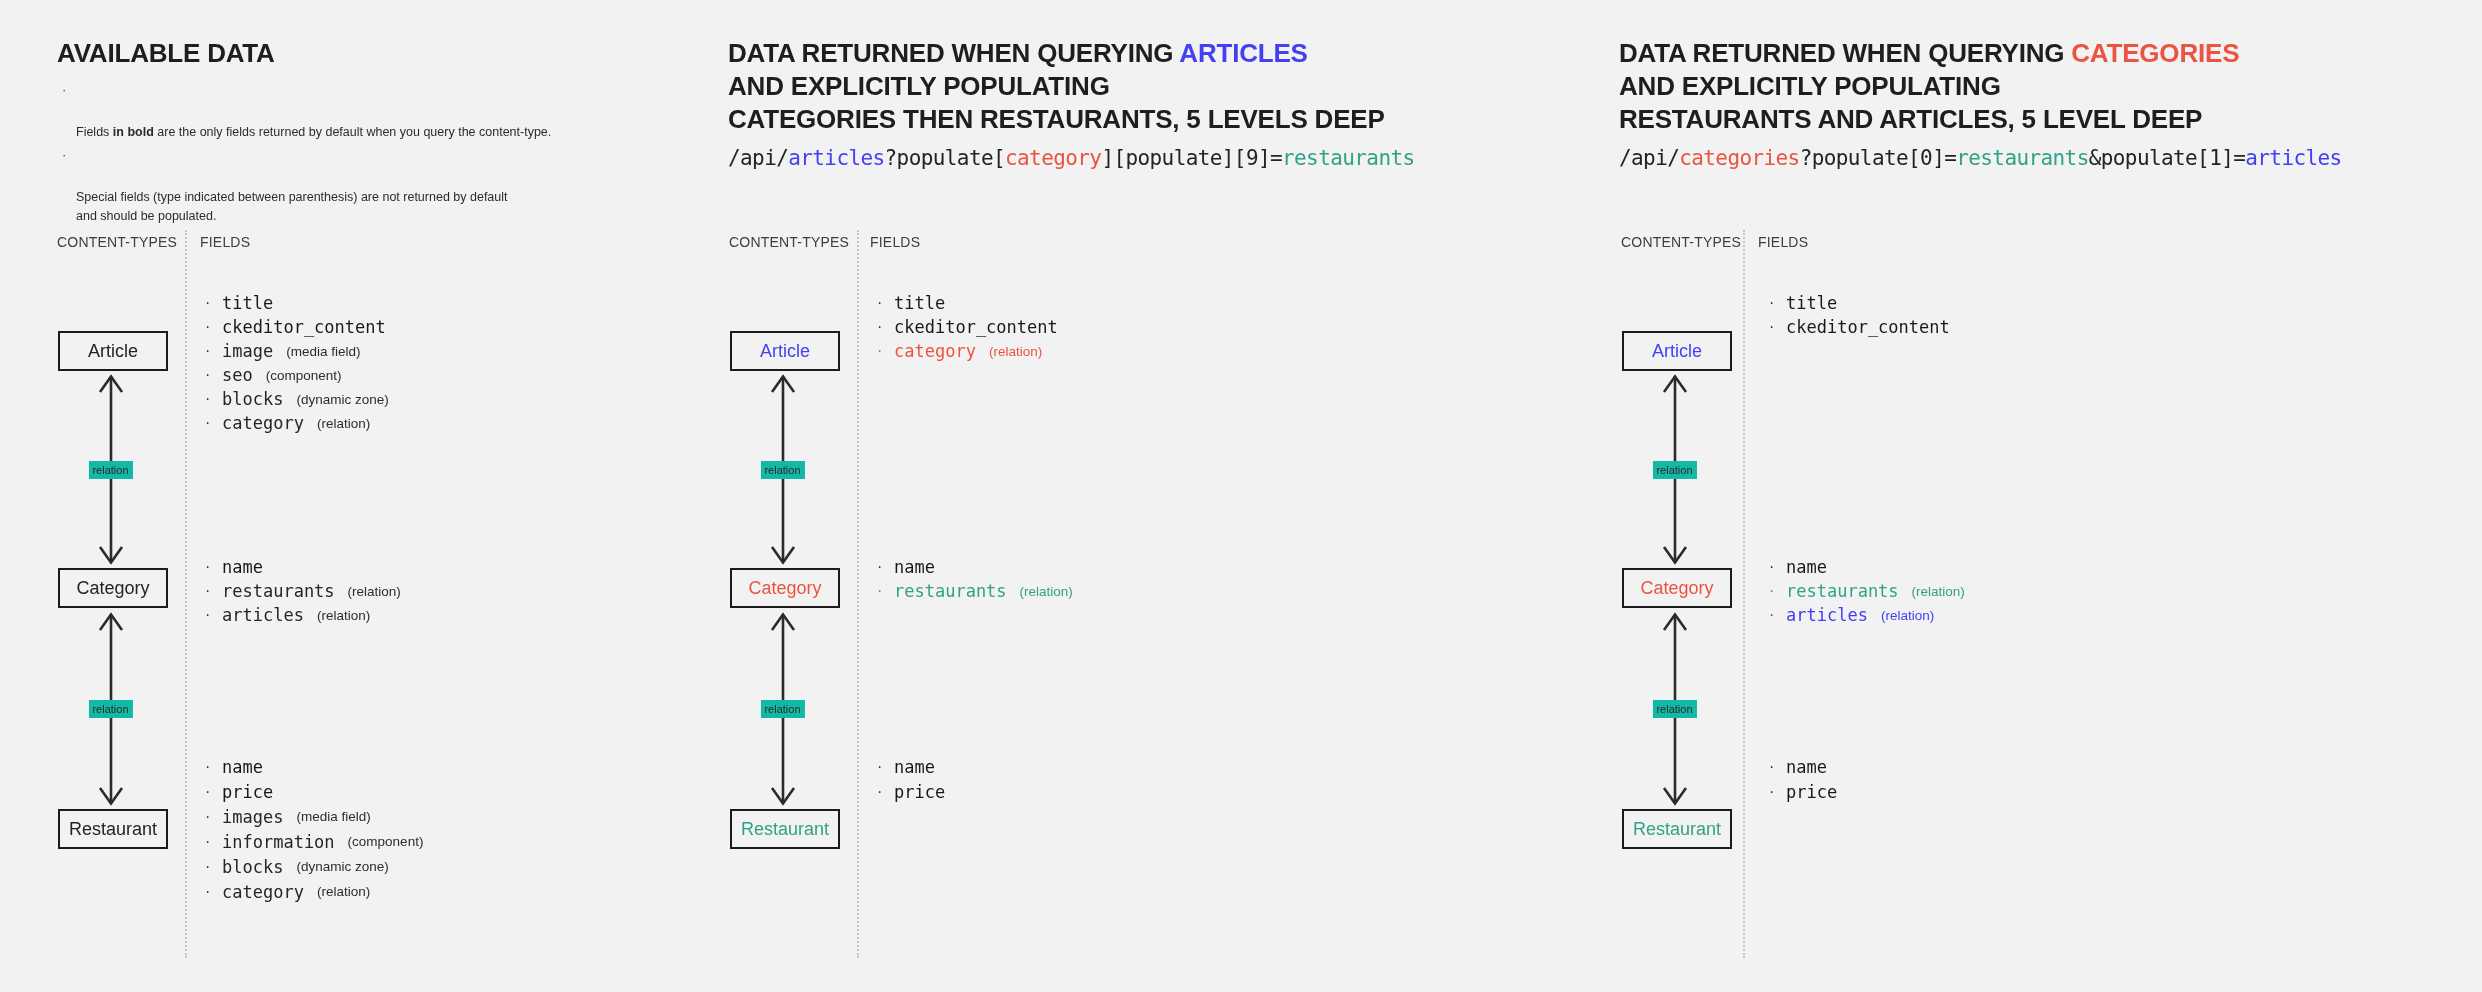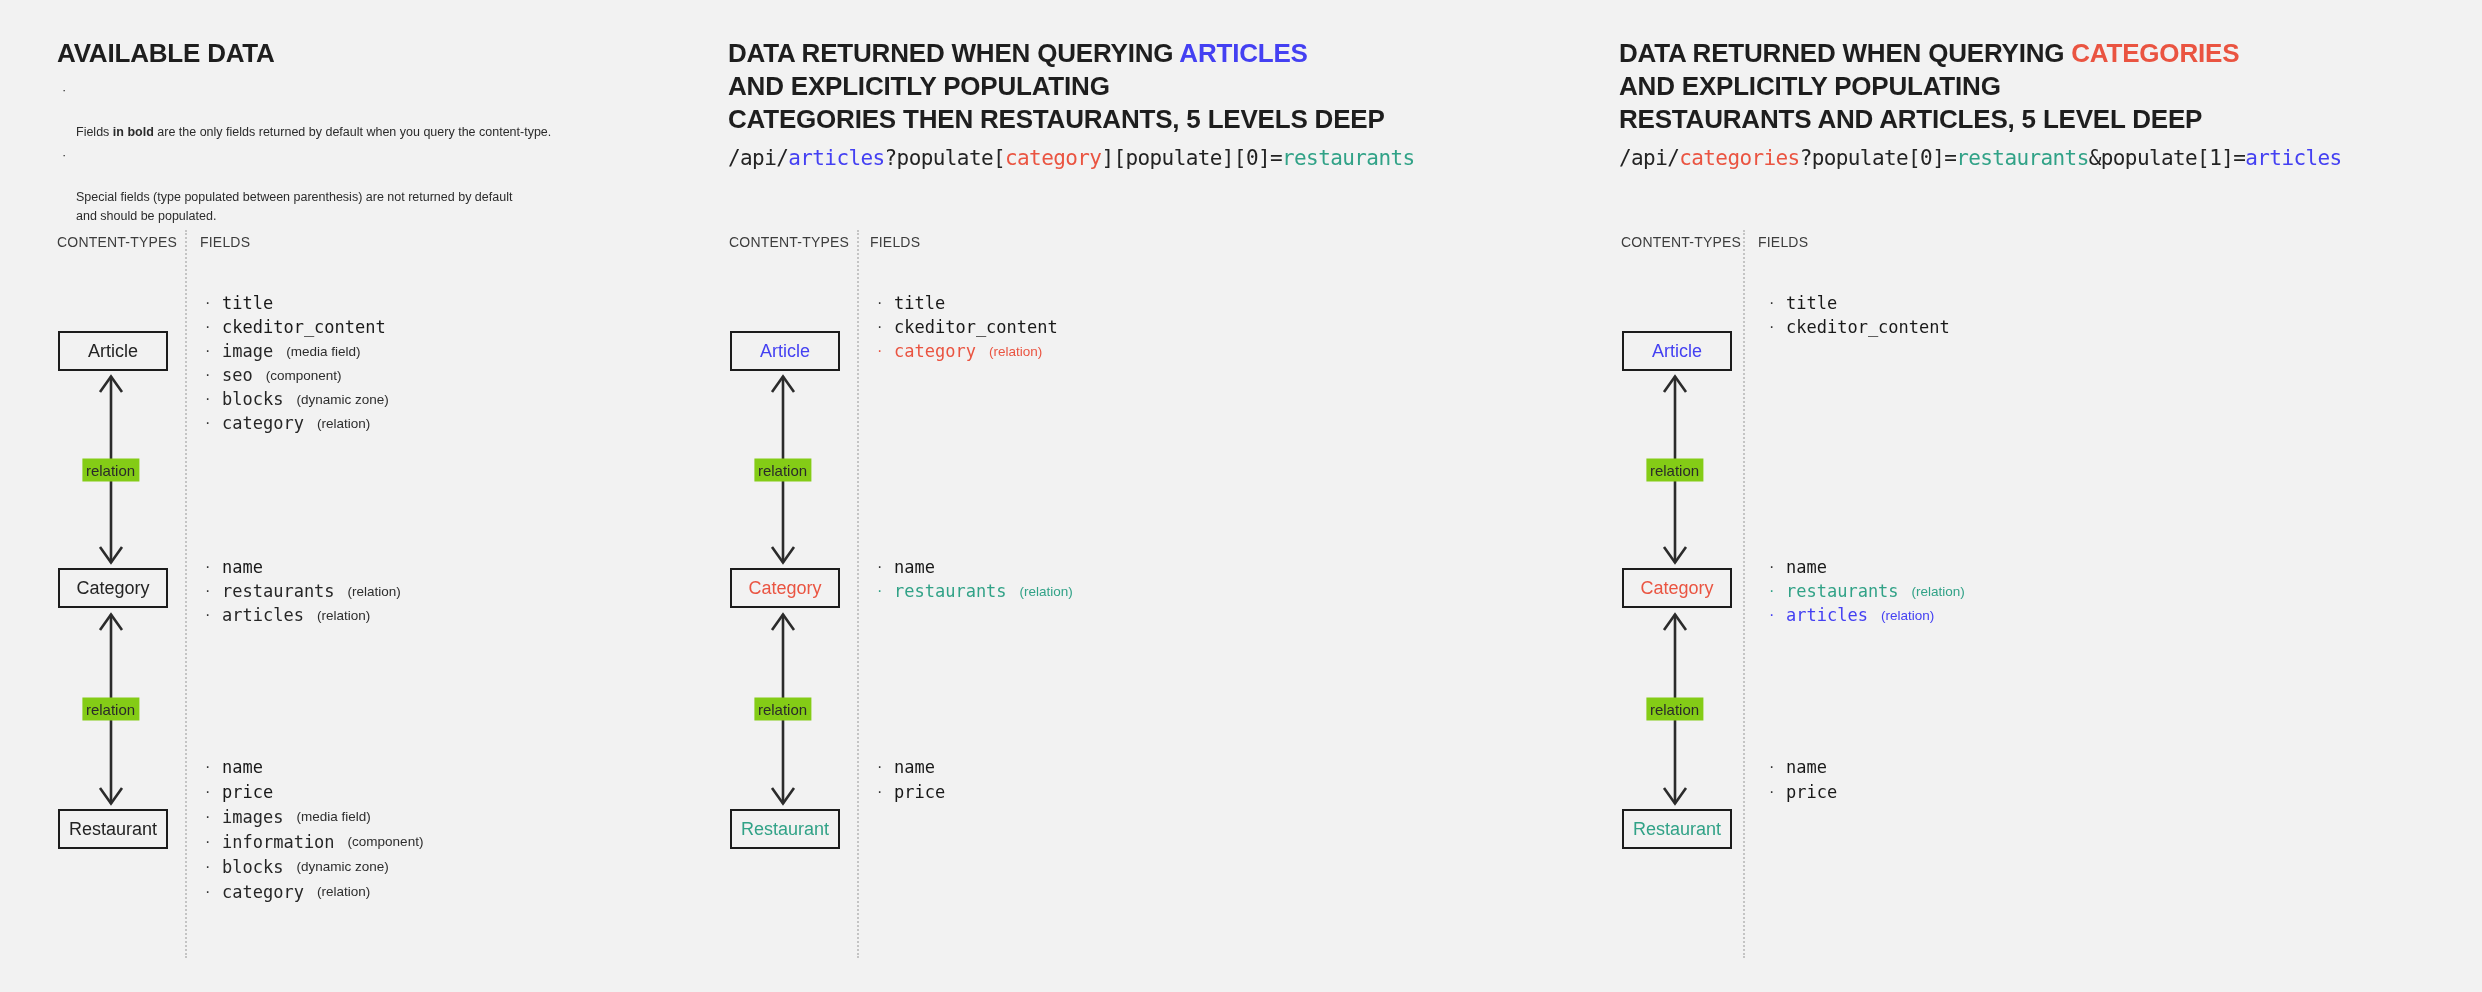--- a/index.html
+++ b/index.html
@@ -29,21 +29,21 @@
   .box-label{font-size:18px;color:#242424;white-space:nowrap;}
   .tint-blue .box-label{color:#4440f2;}
   .tint-red .box-label{color:#ea5441;}
   .tint-teal .box-label{color:#31a287;}
 
   .arrow{position:absolute;left:var(--ax);width:30px;}
   .a1{top:373px;height:193px;} .a2{top:611px;height:196px;}
   .arrow svg{display:block;}
   .arrow line,.arrow polyline{stroke:#2b2b2b;stroke-width:2.6;fill:none;}
   .rlabel{position:absolute;left:50%;top:50%;transform:translate(-50%,-50%);
-          background:#84cc16;padding:3px 4px;font-size:15px;color:#2a2a2a;white-space:nowrap;}
+          background:#14b8a6;padding:3px 4px;font-size:11px;color:#2a2a2a;white-space:nowrap;}
 
   .fieldlist{position:absolute;}
   .fl-article{left:var(--fx);top:291px;} .fl-category{left:var(--fx);top:555px;} .fl-restaurant{left:var(--fx);top:754px;}
   .frow{display:flex;align-items:center;height:24px;white-space:nowrap;}
   .fl-restaurant .frow{height:25px;}
   .dot{width:17px;font-size:16px;color:#333333;flex:none;}
   .fname{font-family:"DejaVu Sans Mono","Liberation Mono",monospace;font-size:17px;color:#262626;}
   .frow.b .fname{font-weight:400;color:#191919;}
   .ftype{font-size:13.5px;color:#2d2d2d;margin-left:13px;}
   .frow.cr-red  .fname,.frow.cr-red  .ftype,.frow.cr-red  .dot{color:#ea5441;}
@@ -70,21 +70,21 @@
         <span class="ndot">·</span>
         <div class="ntext">
           <span>Fields</span>
           <b>in bold</b>
           <span>are the only fields returned by default when you query the content-type.</span>
         </div>
       </div>
       <div class="note">
         <span class="ndot">·</span>
         <div class="ntext">
-          <span>Special fields (type populated between parenthesis) are not returned by default</span><br>
+          <span>Special fields (type indicated between parenthesis) are not returned by default</span><br>
           <span>and should be populated.</span>
         </div>
       </div>
     </div>
 
     <div class="colhead ch-ct">CONTENT-TYPES</div>
     <div class="colhead ch-f">FIELDS</div>
     <div class="divider"></div>
 
     <div class="box box-article">
@@ -196,21 +196,21 @@
     </div>
   </div>
 
   <div class="panel p1">
     <div class="title">
       <div><span>DATA RETURNED WHEN QUERYING </span><span class="hl-blue">ARTICLES</span></div>
       <div>AND EXPLICITLY POPULATING</div>
       <div>CATEGORIES THEN RESTAURANTS, 5 LEVELS DEEP</div>
     </div>
     <div class="code">
-      <span class="c-dark">/api/</span><span class="c-blue">articles</span><span class="c-dark">?populate[</span><span class="c-red">category</span><span class="c-dark">][populate][0]=</span><span class="c-teal">restaurants</span>
+      <span class="c-dark">/api/</span><span class="c-blue">articles</span><span class="c-dark">?populate[</span><span class="c-red">category</span><span class="c-dark">][populate][9]=</span><span class="c-teal">restaurants</span>
     </div>
 
     <div class="colhead ch-ct">CONTENT-TYPES</div>
     <div class="colhead ch-f">FIELDS</div>
     <div class="divider"></div>
 
     <div class="box box-article tint-blue">
         <span class="box-label">Article</span>
       </div>
     <div class="arrow a1">

